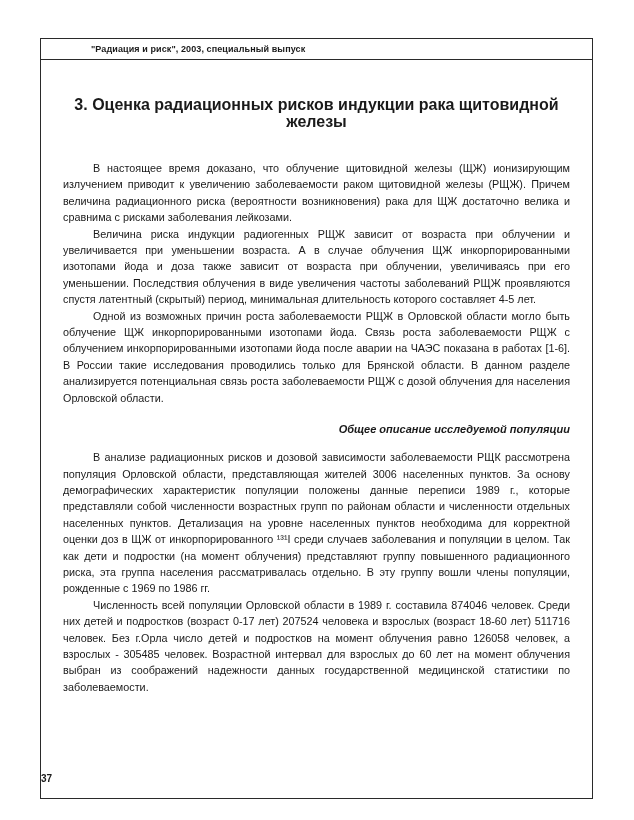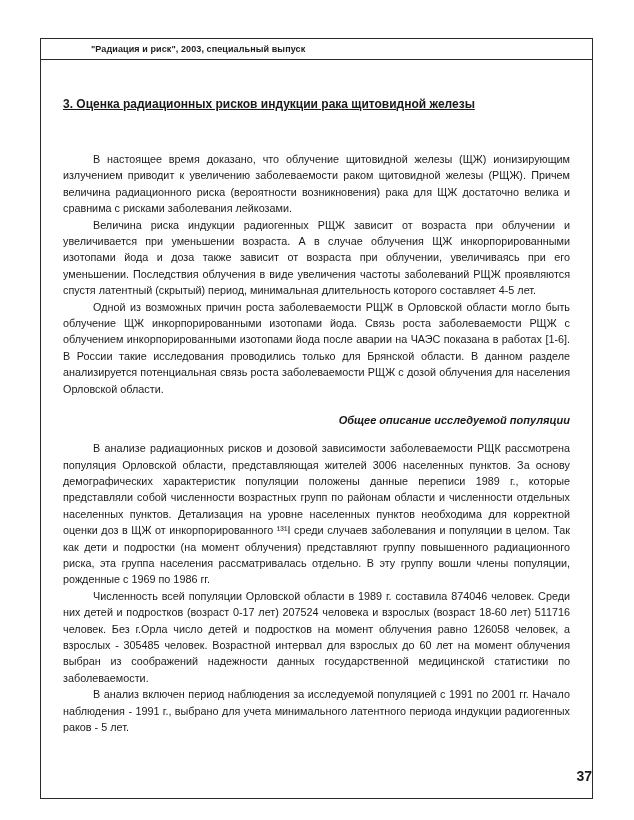--- a/index.html
+++ b/index.html
@@ -30,52 +30,52 @@
     border-bottom: 1px solid #2a2a2a;
     font-size: 9px;
     font-weight: bold;
     letter-spacing: 0.1px;
   }
   .content {
     padding: 0 22px;
   }
   .title {
     margin: 36px 0 0 0;
-    font-size: 12px;
+    text-align: center;
+    font-size: 16px;
     font-weight: bold;
     line-height: 17px;
-    text-decoration: underline;
   }
   .title .title-line {
     display: block;
   }
   .body-par {
     margin: 0;
     font-size: 10.8px;
     line-height: 16.4px;
     text-align: justify;
     text-indent: 30px;
   }
   .body-par.first-after-title {
-    margin-top: 38px;
+    margin-top: 30px;
   }
   .subheading {
     margin: 17px 0 14px 0;
     text-align: right;
     font-size: 11px;
     font-weight: bold;
     font-style: italic;
   }
   .page-number {
     position: absolute;
     left: 0;
     right: 0;
     bottom: 14px;
-    text-align: right;
-    font-size: 14px;
+    text-align: left;
+    font-size: 10px;
     font-weight: bold;
   }
 </style>
 </head>
 <body>
 
 <div class="page">
   <div class="frame">
 
     <div class="running-header">"Радиация и риск", 2003, специальный выпуск</div>
@@ -91,20 +91,19 @@
       <p class="body-par">Величина риска индукции радиогенных РЩЖ зависит от возраста при облучении и увеличивается при уменьшении возраста. А в случае облучения ЩЖ инкорпорированными изотопами йода и доза также зависит от возраста при облучении, увеличиваясь при его уменьшении. Последствия облучения в виде увеличения частоты заболеваний РЩЖ проявляются спустя латентный (скрытый) период, минимальная длительность которого составляет 4-5 лет.</p>
 
       <p class="body-par">Одной из возможных причин роста заболеваемости РЩЖ в Орловской области могло быть облучение ЩЖ инкорпорированными изотопами йода. Связь роста заболеваемости РЩЖ с облучением инкорпорированными изотопами йода после аварии на ЧАЭС показана в работах [1-6]. В России такие исследования проводились только для Брянской области. В данном разделе анализируется потенциальная связь роста заболеваемости РЩЖ с дозой облучения для населения Орловской области.</p>
 
       <h2 class="subheading">Общее описание исследуемой популяции</h2>
 
       <p class="body-par">В анализе радиационных рисков и дозовой зависимости заболеваемости РЩК рассмотрена популяция Орловской области, представляющая жителей 3006 населенных пунктов. За основу демографических характеристик популяции положены данные переписи 1989 г., которые представляли собой численности возрастных групп по районам области и численности отдельных населенных пунктов. Детализация на уровне населенных пунктов необходима для корректной оценки доз в ЩЖ от инкорпорированного ¹³¹I среди случаев заболевания и популяции в целом. Так как дети и подростки (на момент облучения) представляют группу повышенного радиационного риска, эта группа населения рассматривалась отдельно. В эту группу вошли члены популяции, рожденные с 1969 по 1986 гг.</p>
 
       <p class="body-par">Численность всей популяции Орловской области в 1989 г. составила 874046 человек. Среди них детей и подростков (возраст 0-17 лет) 207524 человека и взрослых (возраст 18-60 лет) 511716 человек. Без г.Орла число детей и подростков на момент облучения равно 126058 человек, а взрослых - 305485 человек. Возрастной интервал для взрослых до 60 лет на момент облучения выбран из соображений надежности данных государственной медицинской статистики по заболеваемости.</p>
 
-      <p class="body-par">В анализ включен период наблюдения за исследуемой популяцией с 1991 по 2001 гг. Начало наблюдения - 1991 г., выбрано для учета минимального латентного периода индукции радиогенных раков - 5 лет.</p>
 
     </div>
 
     <div class="page-number">37</div>
 
   </div>
 </div>
 
 </body></html>

